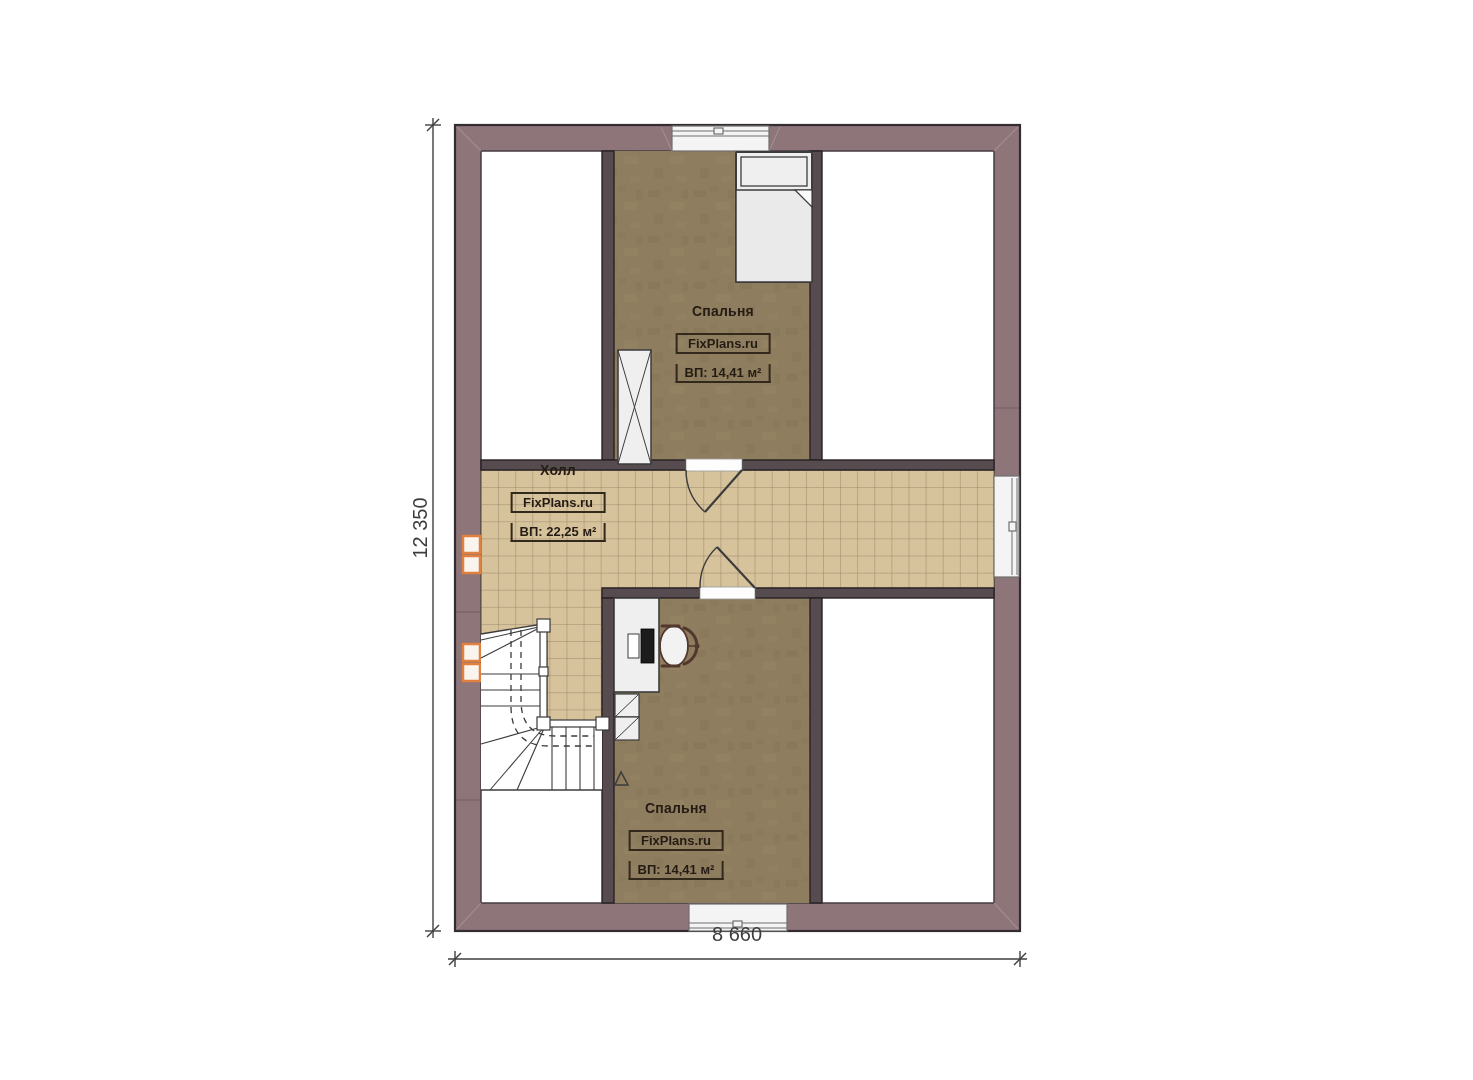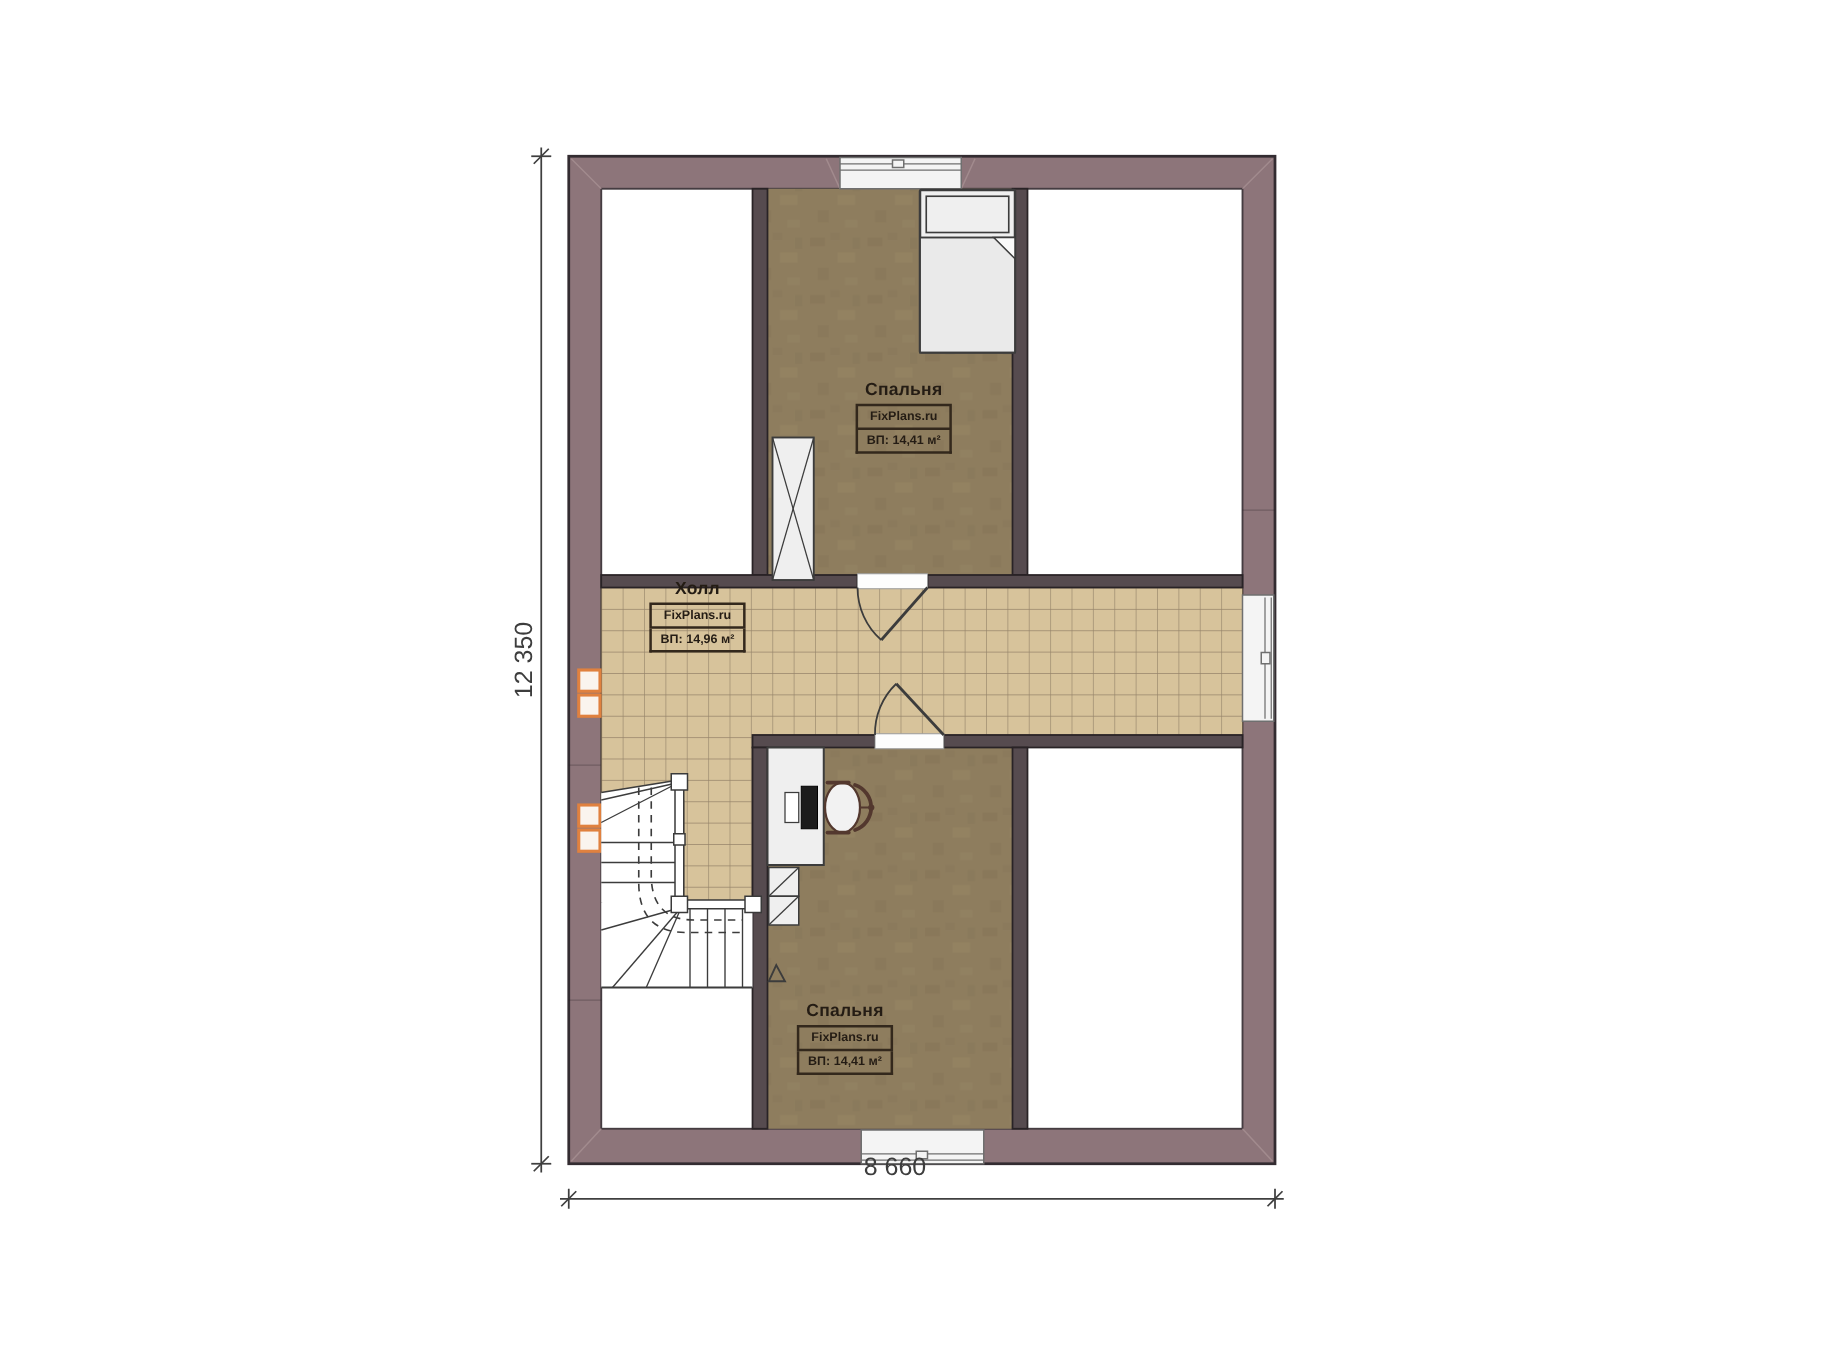--- a/index.html
+++ b/index.html
@@ -26,28 +26,28 @@
   .stairbg{fill:#ffffff;}
   .monitor{fill:#1c1c1c;stroke:#000;stroke-width:.8;}
   .chairline{stroke:#53382e;fill:none;stroke-linecap:round;}
   .dim{stroke:var(--dimension-line);stroke-width:1.4;}
 
   
   .room-label{position:absolute;transform:translateX(-50%);display:flex;flex-direction:column;
               align-items:center;gap:4px;color:var(--label-text);}
   .room-name{font-size:14px;font-weight:700;letter-spacing:.2px;}
   .label-table{display:inline-flex;flex-direction:column;align-items:stretch;}
-  .label-box{border:2px solid var(--label-border);padding:0 7px;font-size:10px;font-weight:700;
-             line-height:17px;white-space:nowrap;text-align:center;}
+  .label-box{border:2px solid var(--label-border);padding:0 7px;font-size:13px;font-weight:700;
+             line-height:17px;white-space:nowrap;text-align:center;margin-top:10px;}
   .label-box + .label-box{border-top:none;}
 
   
   .dim-text{position:absolute;font-size:20px;font-weight:400;color:#3d3d3d;white-space:nowrap;}
   #dim-v{left:420px;top:528px;transform:translate(-50%,-50%) rotate(-90deg);}
-  #dim-h{left:716px;top:946px;transform:translate(-50%,-100%);}
+  #dim-h{left:737px;top:946px;transform:translate(-50%,-100%);}
 </style>
 </head>
 <body>
 
 <div id="stage">
 
   <svg id="plan-svg" width="1473" height="1080" viewBox="0 0 1473 1080">
     <defs>
       <pattern id="tilePat" x="481" y="470" width="17.1" height="17.1" patternUnits="userSpaceOnUse">
         <rect width="17.1" height="17.1" fill="var(--tile-floor)"></rect>
@@ -225,21 +225,21 @@
     <div class="label-table">
       <div class="label-box">FixPlans.ru</div>
       <div class="label-box">ВП: 14,41 м²</div>
     </div>
   </div>
 
   <div class="room-label" style="left:558px;top:462px;">
     <div class="room-name">Холл</div>
     <div class="label-table">
       <div class="label-box">FixPlans.ru</div>
-      <div class="label-box">ВП: 14,96 м²</div>
+      <div class="label-box">ВП: 22,25 м²</div>
     </div>
   </div>
 
   <div class="room-label" style="left:676px;top:800px;">
     <div class="room-name">Спальня</div>
     <div class="label-table">
       <div class="label-box">FixPlans.ru</div>
       <div class="label-box">ВП: 14,41 м²</div>
     </div>
   </div>

